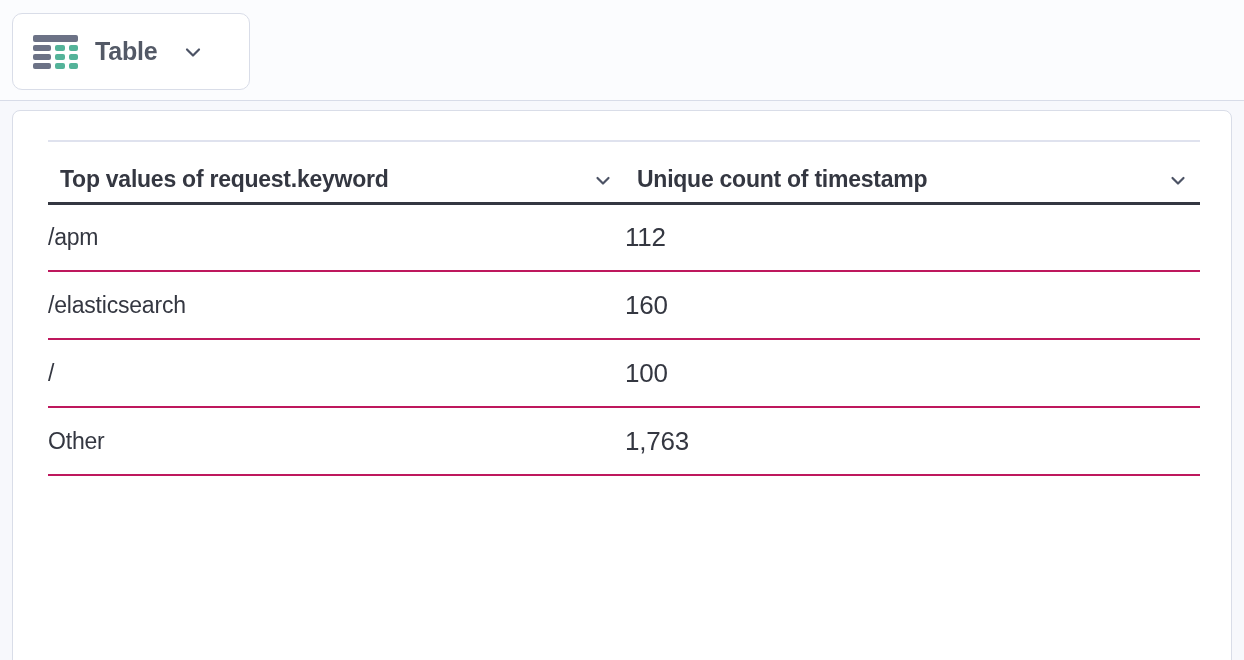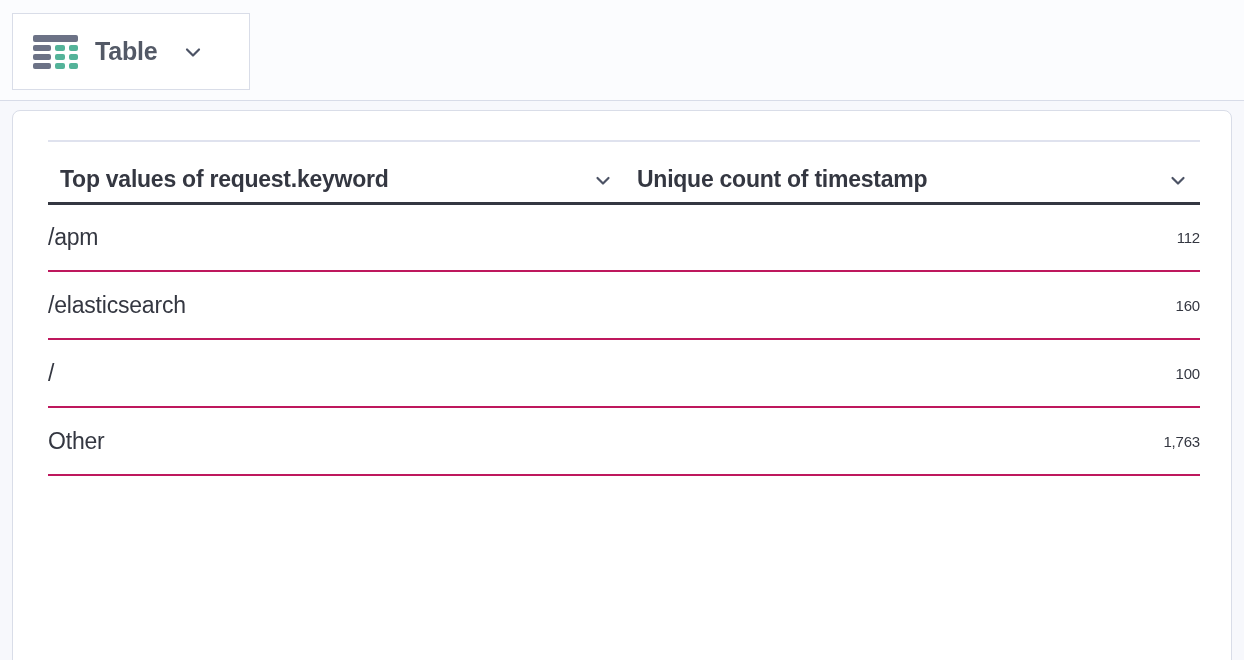--- a/index.html
+++ b/index.html
@@ -37,21 +37,21 @@
   }
 
   .viz-type-button {
     position: absolute;
     left: 12px;
     top: 13px;
     width: 238px;
     height: 77px;
     background: #ffffff;
     border: 1px solid #d9dde8;
-    border-radius: 0;
+    border-radius: 10px;
     display: flex;
     align-items: center;
     padding: 0 20px;
     gap: 17px;
     cursor: pointer;
   }
 
   
   .table-icon {
     width: 45px;
@@ -168,25 +168,25 @@
     color: #343741;
     letter-spacing: -0.2px;
     padding: 0 12px;
     text-align: left;
     white-space: nowrap;
     overflow: hidden;
     text-overflow: ellipsis;
   }
 
   .cell-value {
-    font-size: 15px;
+    font-size: 26px;
     color: #343741;
     letter-spacing: -0.2px;
     padding: 0 10px 0 12px;
-    text-align: right;
+    text-align: left;
     white-space: nowrap;
   }
 </style>
 </head>
 <body>
 
 <div class="app-root">
 
   <div class="toolbar">
 

